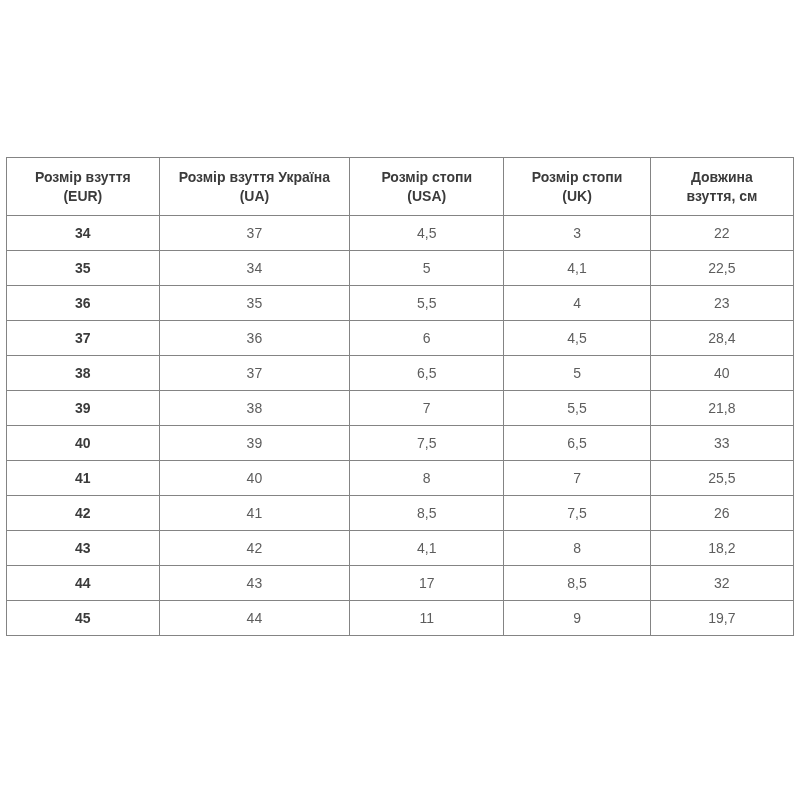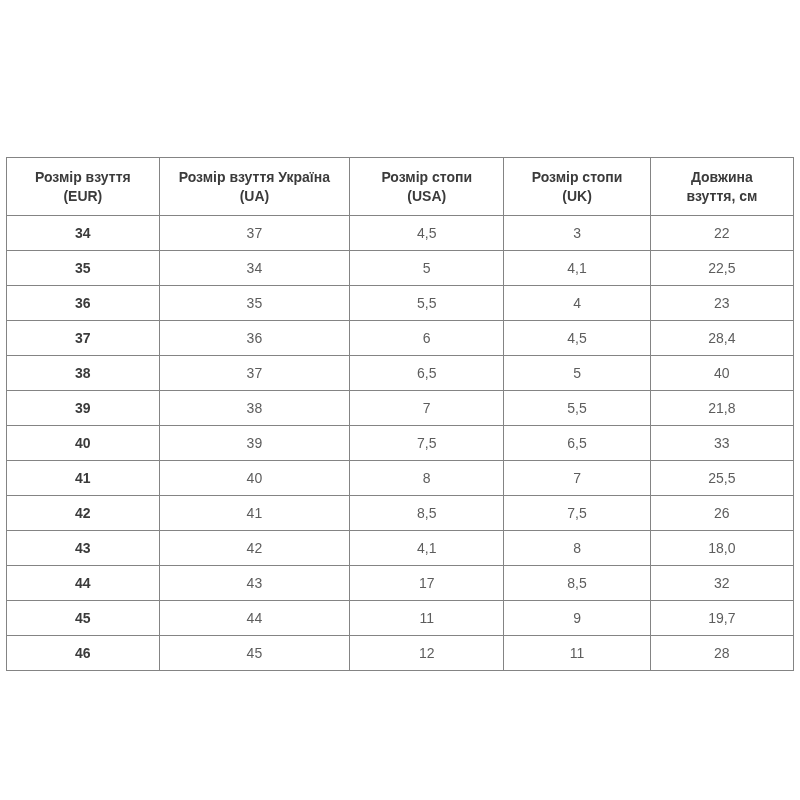--- a/index.html
+++ b/index.html
@@ -141,38 +141,31 @@
           <td>41</td>
           <td>8,5</td>
           <td>7,5</td>
           <td>26</td>
         </tr>
         <tr>
           <td class="col-eur">43</td>
           <td>42</td>
           <td>4,1</td>
           <td>8</td>
-          <td>18,0</td>
+          <td>18,2</td>
         </tr>
         <tr>
           <td class="col-eur">44</td>
           <td>43</td>
           <td>17</td>
           <td>8,5</td>
           <td>32</td>
         </tr>
         <tr>
           <td class="col-eur">45</td>
           <td>44</td>
           <td>11</td>
           <td>9</td>
           <td>19,7</td>
         </tr>
-        <tr>
-          <td class="col-eur">46</td>
-          <td>45</td>
-          <td>12</td>
-          <td>11</td>
-          <td>28</td>
-        </tr>
       </tbody>
   </table>
 </div>
 
 </body></html>

